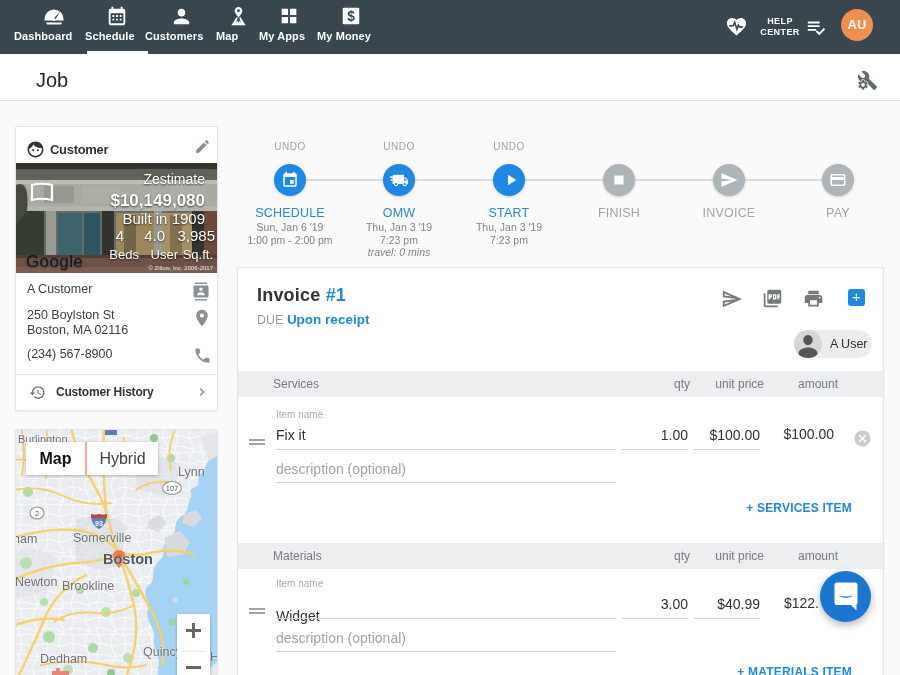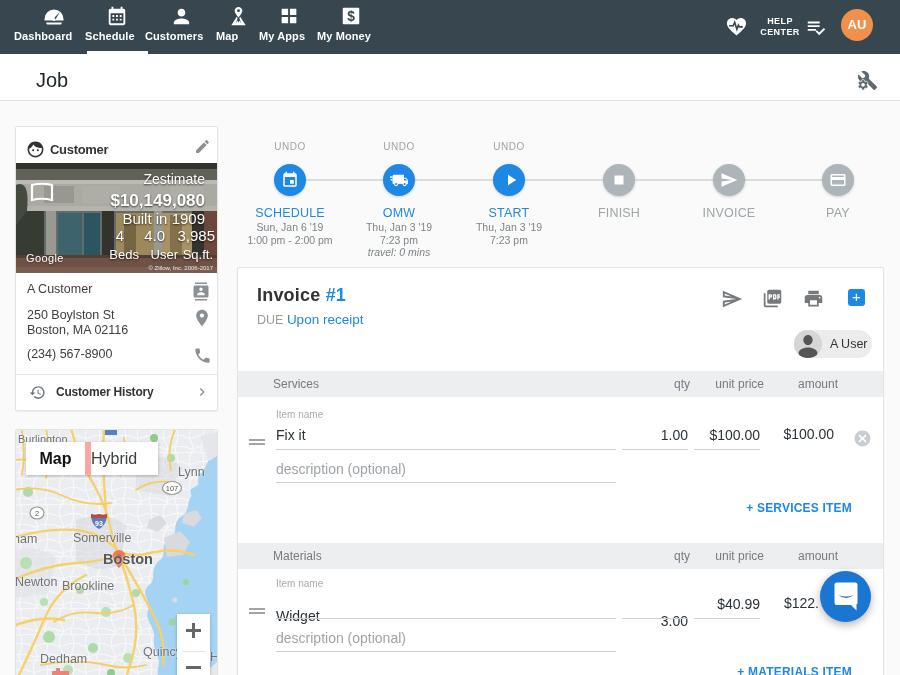--- a/index.html
+++ b/index.html
@@ -170,21 +170,21 @@
     <div style="position:absolute; right:0; top:64px; width:201px; height:16px; font-size:15px; color:#fff; text-shadow:0 1px 2px rgba(0,0,0,.65);">
       <span style="position:absolute; right:93px;">4</span>
         <span style="position:absolute; right:52px;">4.0</span>
         <span style="position:absolute; right:2px;">3,985</span>
     </div>
     <div style="position:absolute; right:0; top:84px; width:201px; height:16px; font-size:13px; color:#fff; text-shadow:0 1px 2px rgba(0,0,0,.65);">
       <span style="position:absolute; right:78px;">Beds</span>
         <span style="position:absolute; right:39px;">User</span>
         <span style="position:absolute; right:4px;">Sq.ft.</span>
     </div>
-    <div style="position:absolute; left:10px; top:89px; font-size:11px; color:#ffffff; letter-spacing:.4px; text-shadow:0 1px 2px rgba(0,0,0,.4);">Google</div>
+    <div style="position:absolute; left:10px; top:89px; font-size:17px; color:#0f172a; letter-spacing:.4px; text-shadow:0 1px 2px rgba(0,0,0,.4);">Google</div>
     <div style="position:absolute; right:4px; top:102px; font-size:6px; color:#e8e8e8;">© Zillow, Inc. 2006-2017</div>
   </div>
 
   <div style="position:absolute; left:11px; top:155px; font-size:12.5px; color:#3c4043;">A Customer</div>
   <svg style="position:absolute; left:176px; top:155px;" width="18" height="19" viewBox="0 0 24 24" fill="#8A9094">
       <path d="M20 0H4v2h16V0zM4 24h16v-2H4v2zM20 4H4c-1.1 0-2 .9-2 2v12c0 1.1.9 2 2 2h16c1.1 0 2-.9 2-2V6c0-1.1-.9-2-2-2zm-8 2.75c1.24 0 2.25 1.01 2.25 2.25s-1.01 2.25-2.25 2.25S9.75 10.24 9.75 9 10.76 6.75 12 6.75zM17 17H7v-1.5c0-1.67 3.33-2.5 5-2.5s5 .83 5 2.5V17z"></path>
     </svg>
 
   <div style="position:absolute; left:11px; top:181px; font-size:12.5px; color:#3c4043; line-height:14.5px;">250 Boylston St<br>Boston, MA 02116</div>
   <svg style="position:absolute; left:176px; top:181px;" width="20" height="20" viewBox="0 0 24 24" fill="#8A9094">
@@ -301,21 +301,21 @@
     <text x="-1" y="156" font-size="12.5">Newton</text>
     <text x="46" y="160" font-size="12.5">Brookline</text>
     <text x="127" y="226" font-size="12.5">Quincy</text>
     <text x="24" y="233" font-size="12.5">Dedham</text>
     <text x="194" y="231" font-size="12.5">Hi</text>
   </g>
 </svg>
 
 <div style="position:absolute; left:10px; top:12px; width:132px; height:33px; background:#fff; box-shadow:0 1px 3px rgba(0,0,0,.25);"></div>
 <div style="position:absolute; left:10px; top:12px; width:59px; height:33px; font-size:16px; font-weight:bold; color:#111; text-align:center; line-height:33px;">Map</div>
-<div style="position:absolute; left:69px; top:12px; width:73px; height:33px; font-size:16px; color:#3c4043; line-height:33px; border-left:6px solid #fca5a5;">Hybrid</div>
+<div style="position:absolute; left:69px; top:12px; width:73px; height:33px; font-size:16px; color:#3c4043; text-align:center; line-height:33px; border-left:2px solid #fca5a5;">Hybrid</div>
 
 <div style="position:absolute; left:161px; top:184px; width:33px; height:76px; background:#fff; box-shadow:0 1px 3px rgba(0,0,0,.25);">
   <div style="position:absolute; left:9px; top:15px; width:15px; height:3px; background:#666;"></div>
   <div style="position:absolute; left:15px; top:9px; width:3px; height:15px; background:#666;"></div>
   <div style="position:absolute; left:5px; top:37px; width:23px; height:1px; background:#e6e6e6;"></div>
   <div style="position:absolute; left:9px; top:52px; width:15px; height:3px; background:#666;"></div>
 </div>
 </div>
 
 <div id="timeline">
@@ -367,21 +367,21 @@
   <div class="tl-label" style="left:674px; color:#9EA4A8;">INVOICE</div>
   <div class="tl-label" style="left:783px; color:#9EA4A8;">PAY</div>
 
   <div class="tl-sub" style="left:235px;">Sun, Jan 6 '19<br>1:00 pm - 2:00 pm</div>
   <div class="tl-sub" style="left:344px;">Thu, Jan 3 '19<br>7:23 pm<br><span style="font-style:italic;">travel: 0 mins</span></div>
   <div class="tl-sub" style="left:454px;">Thu, Jan 3 '19<br>7:23 pm</div>
 </div>
 
 <div id="invcard" class="card">
   <div style="position:absolute; left:19px; top:17px; font-size:18px; font-weight:bold; color:#333; letter-spacing:.2px;">Invoice <span style="color:#1E88E5;">#1</span></div>
-  <div style="position:absolute; left:19px; top:44px; font-size:12.5px; color:#A19890;">DUE <span style="font-size:13.5px; color:#1E88E5;">Upon receipt</span></div>
+  <div style="position:absolute; left:19px; top:44px; font-size:12.5px; color:#A19890;">DUE <span style="font-size:13.5px; color:#1E88E5;font-weight:bold;">Upon receipt</span></div>
 
   <svg style="position:absolute; left:483px; top:20px;" width="22" height="22" viewBox="0 0 24 24" fill="#75797C">
       <path d="M4 6.03l7.51 3.22-7.52-1 .01-2.22m7.5 8.72L4 17.97v-2.22l7.5-1M2.01 3L2 10l15 2-15 2 .01 7L23 12 2.01 3z"></path>
     </svg>
   <svg style="position:absolute; left:524px; top:20px;" width="21" height="21" viewBox="0 0 24 24" fill="#75797C">
       <path d="M20 2H8c-1.1 0-2 .9-2 2v12c0 1.1.9 2 2 2h12c1.1 0 2-.9 2-2V4c0-1.1-.9-2-2-2zm-8.5 7.5c0 .83-.67 1.5-1.5 1.5H9v2H7.5V7H10c.83 0 1.5.67 1.5 1.5v1zm5 2c0 .83-.67 1.5-1.5 1.5h-2.5V7H15c.83 0 1.5.67 1.5 1.5v3zm4-3H19v1h1.5V11H19v2h-1.5V7h3v1.5zM9 9.5h1v-1H9v1zM4 6H2v14c0 1.1.9 2 2 2h14v-2H4V6zm10 5.5h1v-3h-1v3z"></path>
     </svg>
   <svg style="position:absolute; left:565px; top:20px;" width="21" height="21" viewBox="0 0 24 24" fill="#75797C">
       <path d="M19 8H5c-1.66 0-3 1.34-3 3v6h4v4h12v-4h4v-6c0-1.66-1.34-3-3-3zm-3 11H8v-5h8v5zm3-7c-.55 0-1-.45-1-1s.45-1 1-1 1 .45 1 1-.45 1-1 1zm-1-9H6v4h12V3z"></path>
     </svg>
@@ -423,21 +423,21 @@
     <span class="bl">Materials</span>
     <span class="bq" style="left:392px;">qty</span>
     <span class="bq" style="left:466px;">unit price</span>
     <span class="bq" style="left:540px;">amount</span>
   </div>
 
   <div class="handle" style="top:340px;"></div>
   <div class="itemname-lbl" style="top:310px;">Item name</div>
   <div style="position:absolute; left:38px; top:328px; font-size:14px; color:#2b3237;margin-top:12px;">Widget</div>
   <div class="underline" style="left:38px; top:350px; width:340px;"></div>
-  <div class="val" style="left:386px; top:328px; width:64px;margin-top:17px;">3.00</div>
+  <div class="val" style="left:386px; top:328px; width:64px;">3.00</div>
   <div class="underline" style="left:384px; top:350px; width:66px;"></div>
   <div class="val" style="left:458px; top:328px; width:64px;">$40.99</div>
   <div class="underline" style="left:456px; top:350px; width:66px;"></div>
   <div class="val" style="left:521px; top:327px; width:60px;">$122.</div>
   <div class="desc" style="top:362px;">description (optional)</div>
   <div class="underline" style="left:38px; top:383px; width:340px;"></div>
   <div class="blue-link" style="left:464px; top:397px; width:150px;">+ MATERIALS ITEM</div>
 </div>
 
 <div id="fab">

